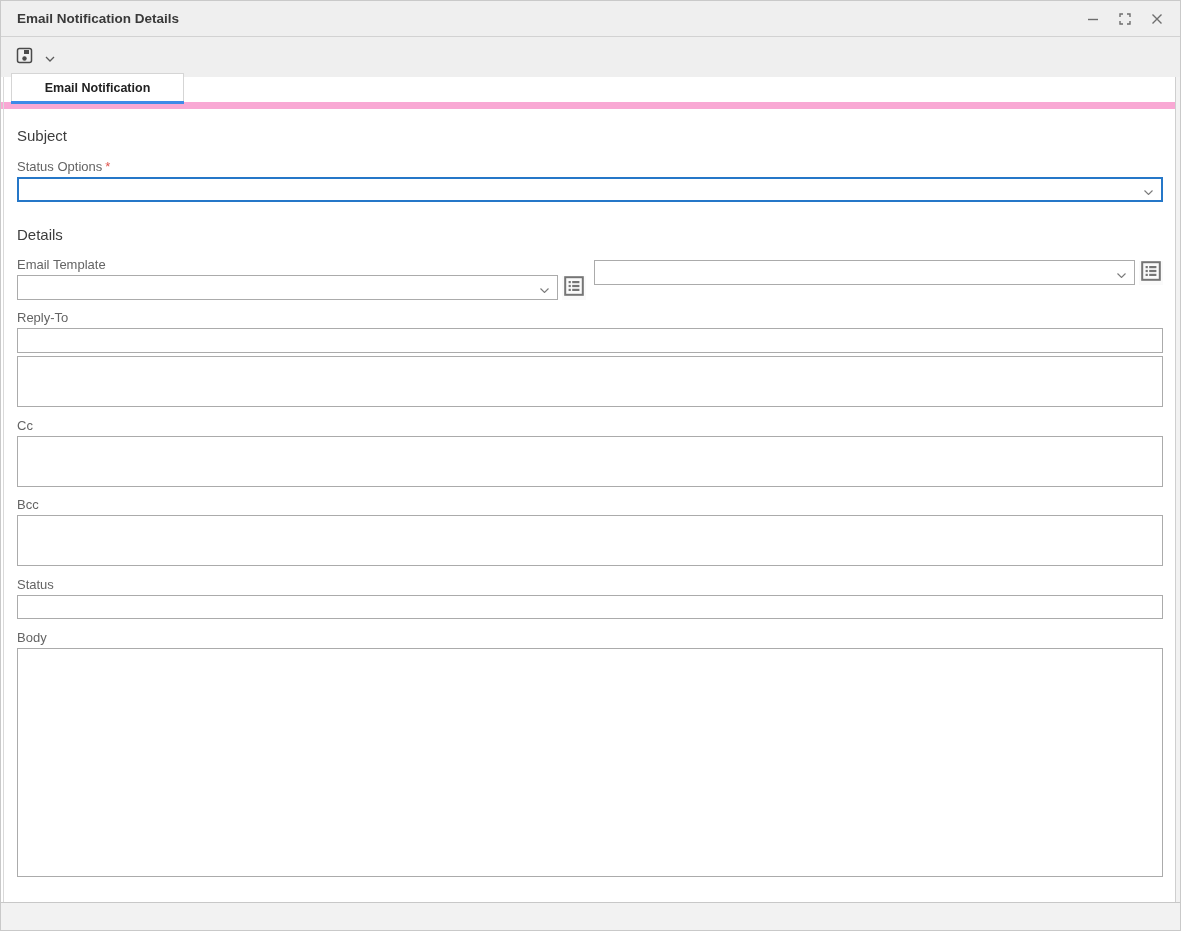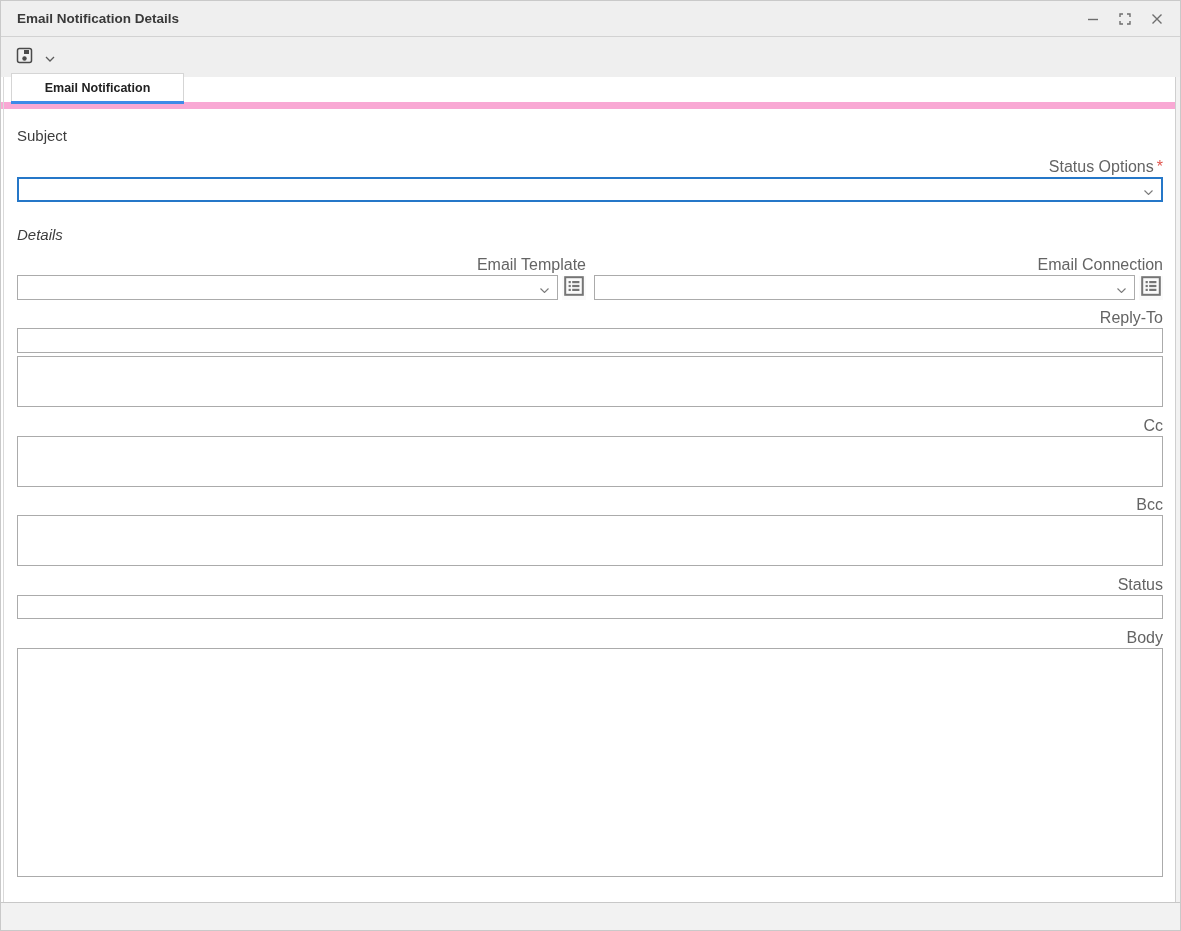--- a/index.html
+++ b/index.html
@@ -42,22 +42,22 @@
     display:flex; align-items:center; justify-content:center;
     font-size:12.5px; font-weight:bold; color:#222222; cursor:pointer;
     position:relative;
   }
   .tab .underline {
     position:absolute; left:-1px; right:-1px; bottom:-2px; height:3px;
   }
   
   .content { padding:0 17px 0 16px; }
   .section-heading { margin-top:19px; font-size:15px; color:#3d3d3d; line-height:16px; }
-  .section-heading.details { margin-top:25px;font-style:italic; }
-  .field-label { margin-top:10px; font-size:16px; color:#646464; line-height:15px;text-align:right; }
+  .section-heading.details { margin-top:25px; }
+  .field-label { margin-top:10px; font-size:13px; color:#646464; line-height:15px; }
   .field-label.first { margin-top:15px; }
   .req { color:#e0544d; margin-left:3px; }
   .select-box {
     margin-top:3px; height:25px; width:100%; background:#fff;
     border:1px solid #ababab; display:flex; align-items:center; justify-content:flex-end;
     padding:0 8px; cursor:pointer;
   }
   .select-box.focused { border:2px solid #2577c8; }
   .combo-chevron { color:#7a7a7a; }
   .two-col { display:flex; gap:8px; margin-top:14px; }
@@ -195,21 +195,20 @@
                 <rect x="5.6" y="9.9" width="2.2" height="2.2"></rect>
                   <rect x="9.2" y="9.9" width="7.2" height="2.2"></rect>
                 <rect x="5.6" y="13.8" width="2.2" height="2.2"></rect>
                   <rect x="9.2" y="13.8" width="7.2" height="2.2"></rect>
               </svg>
             </span>
           </button>
         </div>
       </div>
       <div class="col">
-        <div class="field-label" style="margin-top:0">Email Connection</div>
         <div class="combo-row">
           <div class="select-box">
             <span></span>
             <span class="combo-chevron">
               <svg width="9" height="5" viewBox="0 0 9 5" fill="none">
                   <path d="M0.5 0.5 L4.5 4.5 L8.5 0.5" stroke="currentColor" stroke-width="1.1"></path>
                 </svg>
             </span>
           </div>
           <button class="list-btn">

